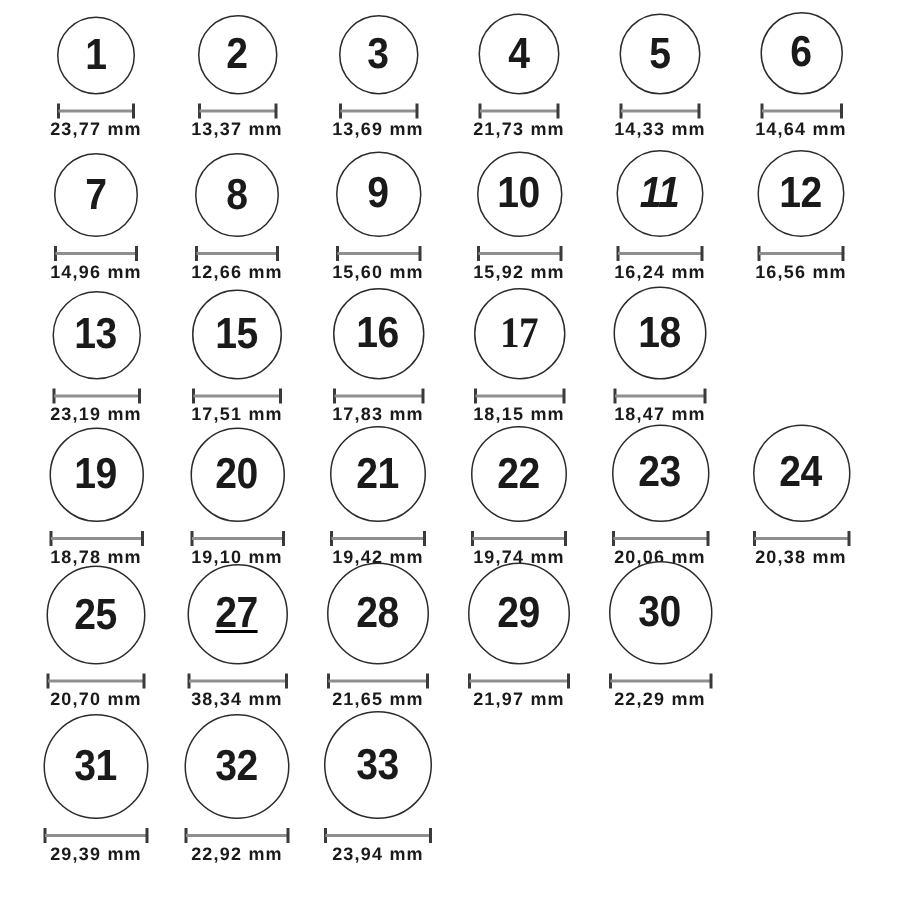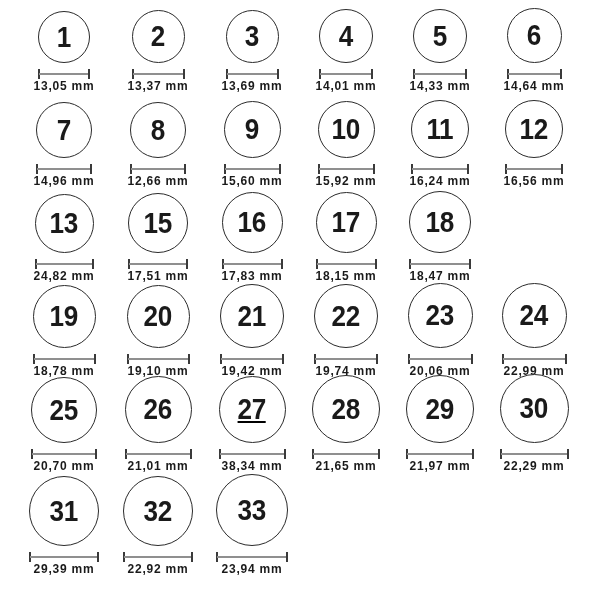--- a/index.html
+++ b/index.html
@@ -93,21 +93,21 @@
     <div class="row">
       <div class="cell">
         <div class="circle" style="width: 52px; height: 52px;">
           <span class="num">1</span>
         </div>
         <div class="measure" style="width: 52px;">
           <span class="tick left"></span>
           <span class="hline"></span>
           <span class="tick right"></span>
         </div>
-        <div class="label">13,05 mm</div>
+        <div class="label">23,77 mm</div>
       </div>
       <div class="cell">
         <div class="circle" style="width: 53px; height: 53px;">
           <span class="num">2</span>
         </div>
         <div class="measure" style="width: 53px;">
           <span class="tick left"></span>
           <span class="hline"></span>
           <span class="tick right"></span>
         </div>
@@ -126,21 +126,21 @@
       </div>
       <div class="cell">
         <div class="circle" style="width: 54px; height: 54px;">
           <span class="num">4</span>
         </div>
         <div class="measure" style="width: 54px;">
           <span class="tick left"></span>
           <span class="hline"></span>
           <span class="tick right"></span>
         </div>
-        <div class="label">14,01 mm</div>
+        <div class="label">21,73 mm</div>
       </div>
       <div class="cell">
         <div class="circle" style="width: 54px; height: 54px;">
           <span class="num">5</span>
         </div>
         <div class="measure" style="width: 54px;">
           <span class="tick left"></span>
           <span class="hline"></span>
           <span class="tick right"></span>
         </div>
@@ -197,21 +197,21 @@
           <span class="num">10</span>
         </div>
         <div class="measure" style="width: 57px;">
           <span class="tick left"></span>
           <span class="hline"></span>
           <span class="tick right"></span>
         </div>
         <div class="label">15,92 mm</div>
       </div>
       <div class="cell">
-        <div class="circle" style="width: 58px; height: 58px;">
+        <div class="circle" style="width: 58px; height: 58px; font-style: italic;">
           <span class="num">11</span>
         </div>
         <div class="measure" style="width: 58px;">
           <span class="tick left"></span>
           <span class="hline"></span>
           <span class="tick right"></span>
         </div>
         <div class="label">16,24 mm</div>
       </div>
       <div class="cell">
@@ -229,21 +229,21 @@
     <div class="row">
       <div class="cell">
         <div class="circle" style="width: 59px; height: 59px;">
           <span class="num">13</span>
         </div>
         <div class="measure" style="width: 59px;">
           <span class="tick left"></span>
           <span class="hline"></span>
           <span class="tick right"></span>
         </div>
-        <div class="label">24,82 mm</div>
+        <div class="label">23,19 mm</div>
       </div>
       <div class="cell">
         <div class="circle" style="width: 60px; height: 60px;">
           <span class="num">15</span>
         </div>
         <div class="measure" style="width: 60px;">
           <span class="tick left"></span>
           <span class="hline"></span>
           <span class="tick right"></span>
         </div>
@@ -254,21 +254,21 @@
           <span class="num">16</span>
         </div>
         <div class="measure" style="width: 61px;">
           <span class="tick left"></span>
           <span class="hline"></span>
           <span class="tick right"></span>
         </div>
         <div class="label">17,83 mm</div>
       </div>
       <div class="cell">
-        <div class="circle" style="width: 61px; height: 61px;">
+        <div class="circle" style="width: 61px; height: 61px; font-family: Liberation Serif, serif;">
           <span class="num">17</span>
         </div>
         <div class="measure" style="width: 61px;">
           <span class="tick left"></span>
           <span class="hline"></span>
           <span class="tick right"></span>
         </div>
         <div class="label">18,15 mm</div>
       </div>
       <div class="cell">
@@ -341,45 +341,34 @@
       </div>
       <div class="cell">
         <div class="circle" style="width: 65px; height: 65px;">
           <span class="num">24</span>
         </div>
         <div class="measure" style="width: 65px;">
           <span class="tick left"></span>
           <span class="hline"></span>
           <span class="tick right"></span>
         </div>
-        <div class="label">22,99 mm</div>
+        <div class="label">20,38 mm</div>
       </div>
     </div>
     <div class="row">
       <div class="cell">
         <div class="circle" style="width: 66px; height: 66px;">
           <span class="num">25</span>
         </div>
         <div class="measure" style="width: 66px;">
           <span class="tick left"></span>
           <span class="hline"></span>
           <span class="tick right"></span>
         </div>
         <div class="label">20,70 mm</div>
-      </div>
-      <div class="cell">
-        <div class="circle" style="width: 67px; height: 67px;">
-          <span class="num">26</span>
-        </div>
-        <div class="measure" style="width: 67px;">
-          <span class="tick left"></span>
-          <span class="hline"></span>
-          <span class="tick right"></span>
-        </div>
-        <div class="label">21,01 mm</div>
       </div>
       <div class="cell">
         <div class="circle" style="width: 67px; height: 67px; text-decoration: underline;">
           <span class="num">27</span>
         </div>
         <div class="measure" style="width: 67px;">
           <span class="tick left"></span>
           <span class="hline"></span>
           <span class="tick right"></span>
         </div>

